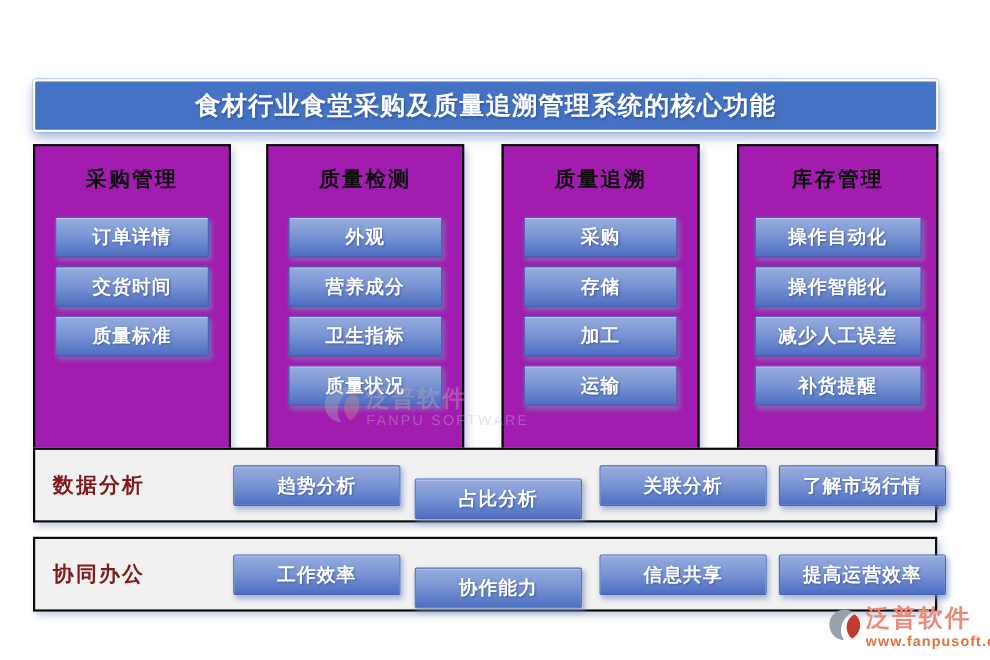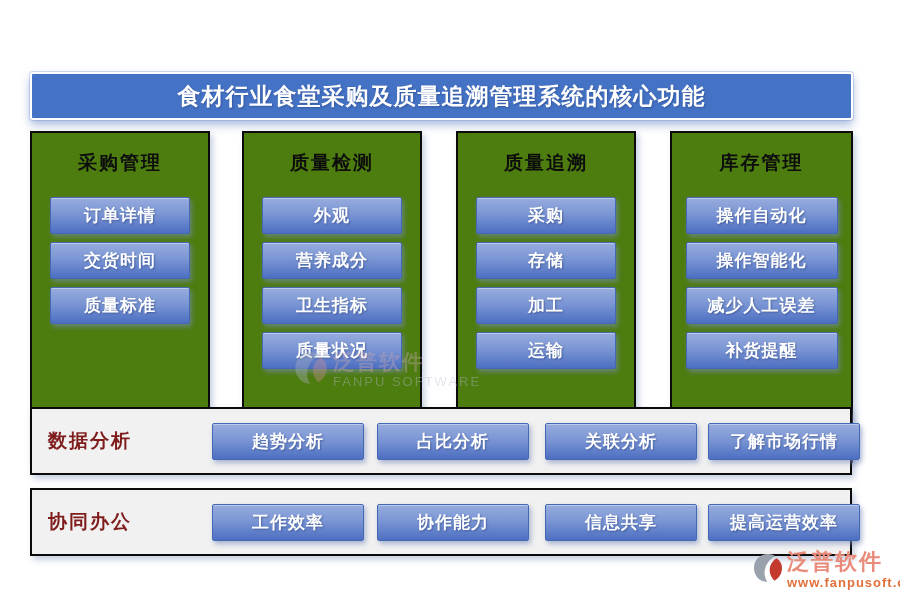--- a/index.html
+++ b/index.html
@@ -30,21 +30,21 @@
     font-size: 23px;
     font-weight: 700;
     letter-spacing: 1px;
     text-shadow: 1px 1px 2px rgba(30,50,110,0.4);
   }
 
   
   .column {
     position: absolute;
     top: 131px; height: 332px;
-    background: #4d7c0f;
+    background: #a21caf;
     border: 2px solid #0b0b0b;
     box-shadow: 3px 4px 6px rgba(130,150,190,0.45);
   }
   .col-1 { left: 30px;  width: 180px; }
   .col-2 { left: 242px; width: 180px; }
   .col-3 { left: 456px; width: 180px; }
   .col-4 { left: 670px; width: 183px; }
 
   .col-header {
     margin-top: 17px;
@@ -88,21 +88,21 @@
     position: absolute;
     left: 16px; top: 0; height: 100%;
     display: flex; align-items: center;
     font-size: 19px;
     font-weight: 700;
     color: #7f1d1d;
     letter-spacing: 2px;
   }
   .band .feature-btn { position: absolute; top: 14px; width: 152px; }
   .band .pos-0 { left: 180px; }
-  .band .pos-1 { left: 345px; }
+  .band .pos-1 { left: 345px; margin-top: 12px; }
   .band .pos-2 { left: 513px; }
   .band .pos-3 { left: 676px; }
 
   
   .watermark {
     position: absolute;
     left: 293px; top: 350px;
     display: flex; align-items: flex-start; gap: 4px;
     opacity: 0.38;
     pointer-events: none;

